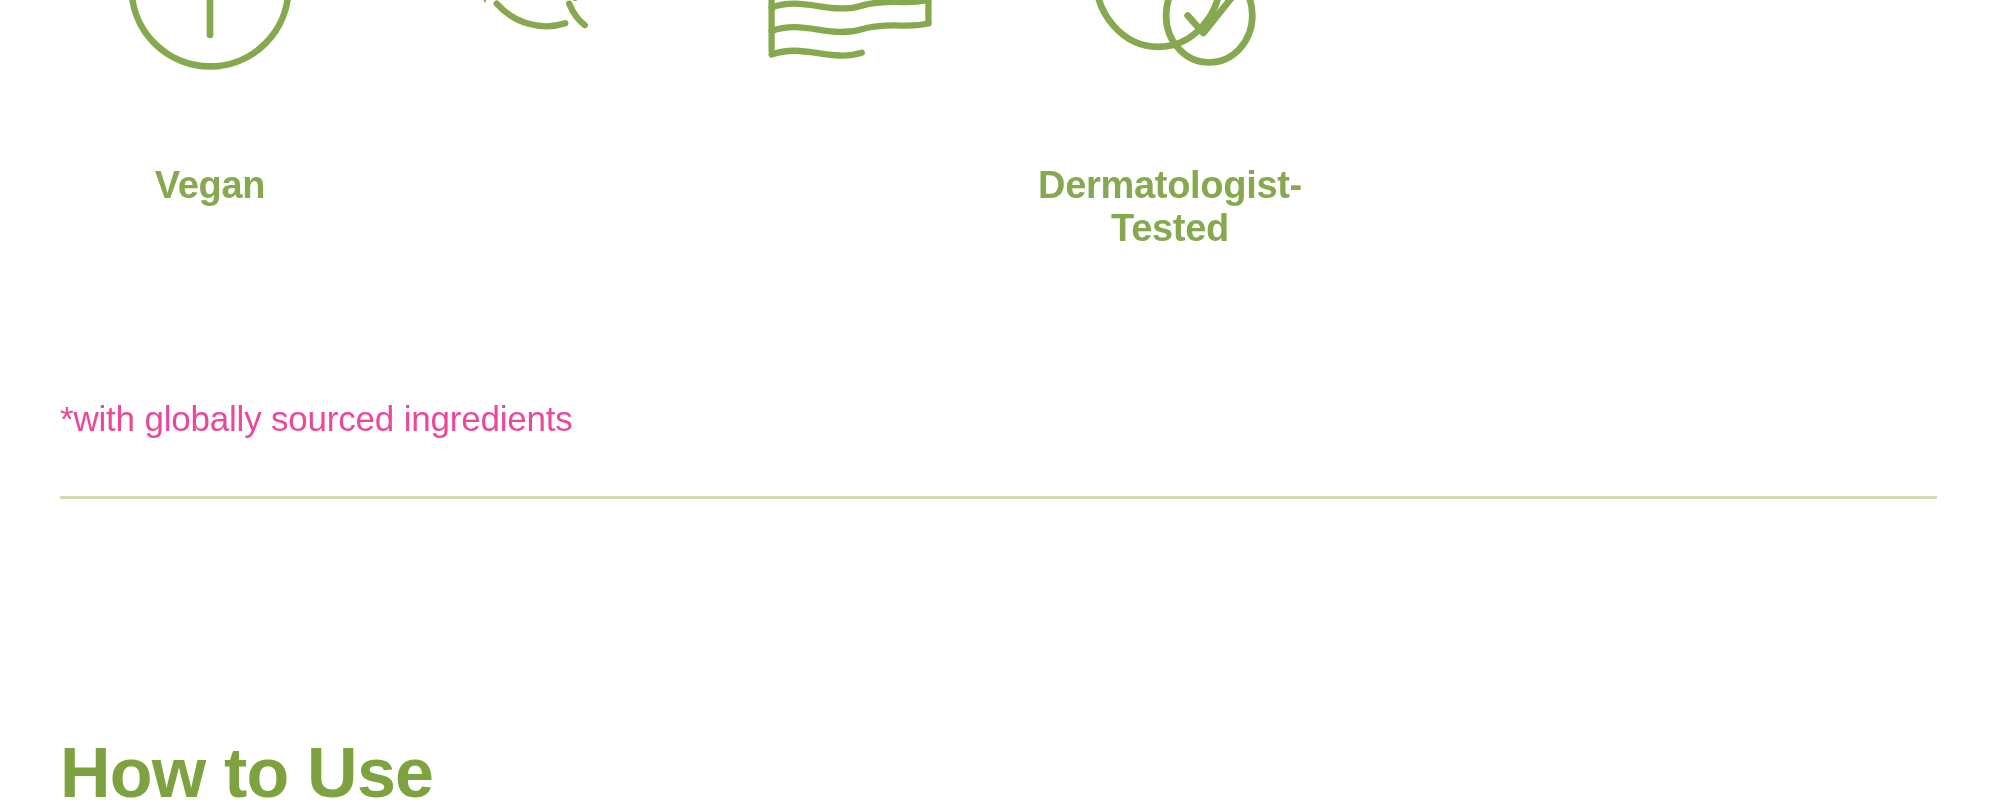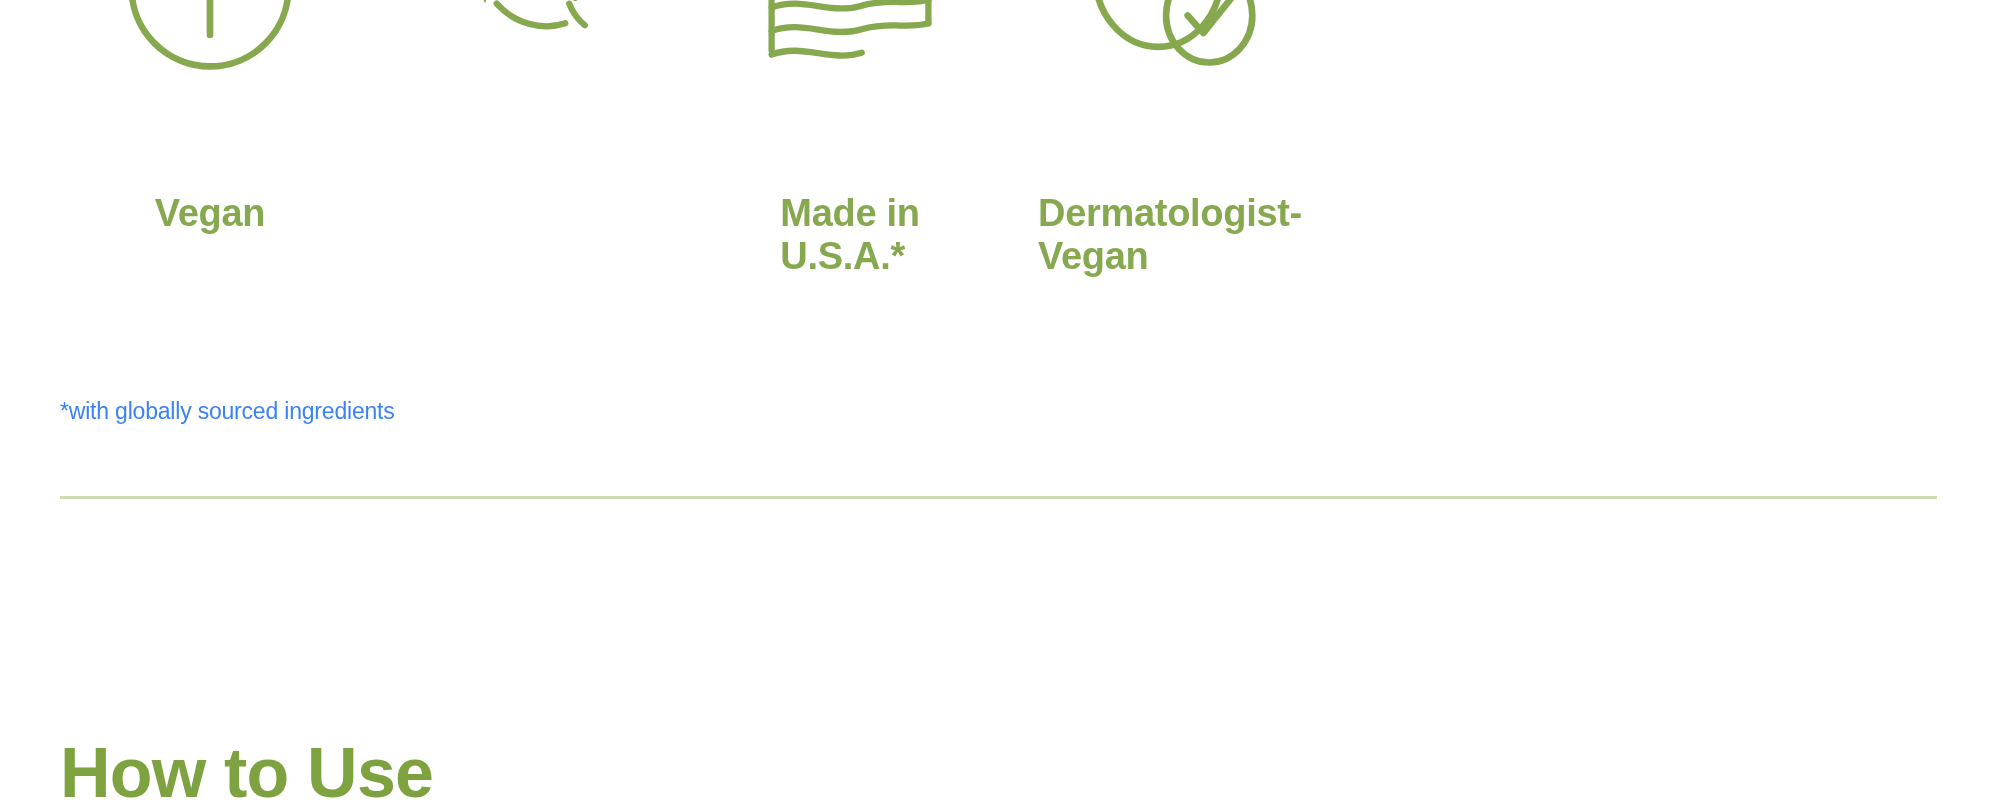--- a/index.html
+++ b/index.html
@@ -45,40 +45,40 @@
     display: flex;
     align-items: center;
     justify-content: center;
   }
   .badge-icon svg {
     display: block;
     width: 196px;
     height: 196px;
   }
   .badge-label {
-    margin-top: 104px;
+    margin-top: 76px;
     font-size: 38px;
     font-weight: 700;
     line-height: 1.12;
-    text-align: left;
+    text-align: center;
     color: #86a84e;
     letter-spacing: -0.3px;
     white-space: pre-line;
     max-width: 300px;
   }
 
   
   .footnote {
     position: absolute;
     left: 60px;
     top: 398px;
-    font-size: 23px;
+    font-size: 35px;
     font-weight: 400;
     line-height: 1.2;
-    color: #3b82f6;
+    color: #ec4899;
     letter-spacing: -0.2px;
   }
 
   
   .divider {
     position: absolute;
     left: 60px;
     top: 488px;
     width: 1877px;
     height: 3px;
@@ -151,34 +151,32 @@
           <g fill="#86a84e">
             <path d="M17 20 l1.2 2.7 2.9 .3 -2.2 2 .7 2.9 -2.6 -1.5 -2.6 1.5 .7 -2.9 -2.2 -2 2.9 -.3 z"></path>
             <path d="M28 19 l1.2 2.7 2.9 .3 -2.2 2 .7 2.9 -2.6 -1.5 -2.6 1.5 .7 -2.9 -2.2 -2 2.9 -.3 z"></path>
             <path d="M39 20 l1.2 2.7 2.9 .3 -2.2 2 .7 2.9 -2.6 -1.5 -2.6 1.5 .7 -2.9 -2.2 -2 2.9 -.3 z"></path>
             <path d="M17 30 l1.2 2.7 2.9 .3 -2.2 2 .7 2.9 -2.6 -1.5 -2.6 1.5 .7 -2.9 -2.2 -2 2.9 -.3 z"></path>
             <path d="M28 29 l1.2 2.7 2.9 .3 -2.2 2 .7 2.9 -2.6 -1.5 -2.6 1.5 .7 -2.9 -2.2 -2 2.9 -.3 z"></path>
             <path d="M39 30 l1.2 2.7 2.9 .3 -2.2 2 .7 2.9 -2.6 -1.5 -2.6 1.5 .7 -2.9 -2.2 -2 2.9 -.3 z"></path>
           </g>
         </svg>
       </div>
-      <div class="badge-label">Made in
-U.S.A.*</div>
     </div>
 
     <div class="badge">
       <div class="badge-icon">
         <svg viewBox="0 0 100 100" fill="none" xmlns="http://www.w3.org/2000/svg">
           <ellipse cx="44" cy="44" rx="32" ry="36" stroke="#86a84e" stroke-width="3.4"></ellipse>
           <ellipse cx="70" cy="64" rx="22" ry="24" stroke="#86a84e" stroke-width="3.4"></ellipse>
           <path d="M59 64 L67 73 L83 53" stroke="#86a84e" stroke-width="3.4" stroke-linecap="round" stroke-linejoin="round"></path>
         </svg>
       </div>
       <div class="badge-label">Dermatologist-
-Vegan</div>
+Tested</div>
     </div>
 
   </div>
 
   <div class="footnote">*with globally sourced ingredients</div>
 
   <hr class="divider">
 
   <h2 class="section-heading">How to Use</h2>
 

